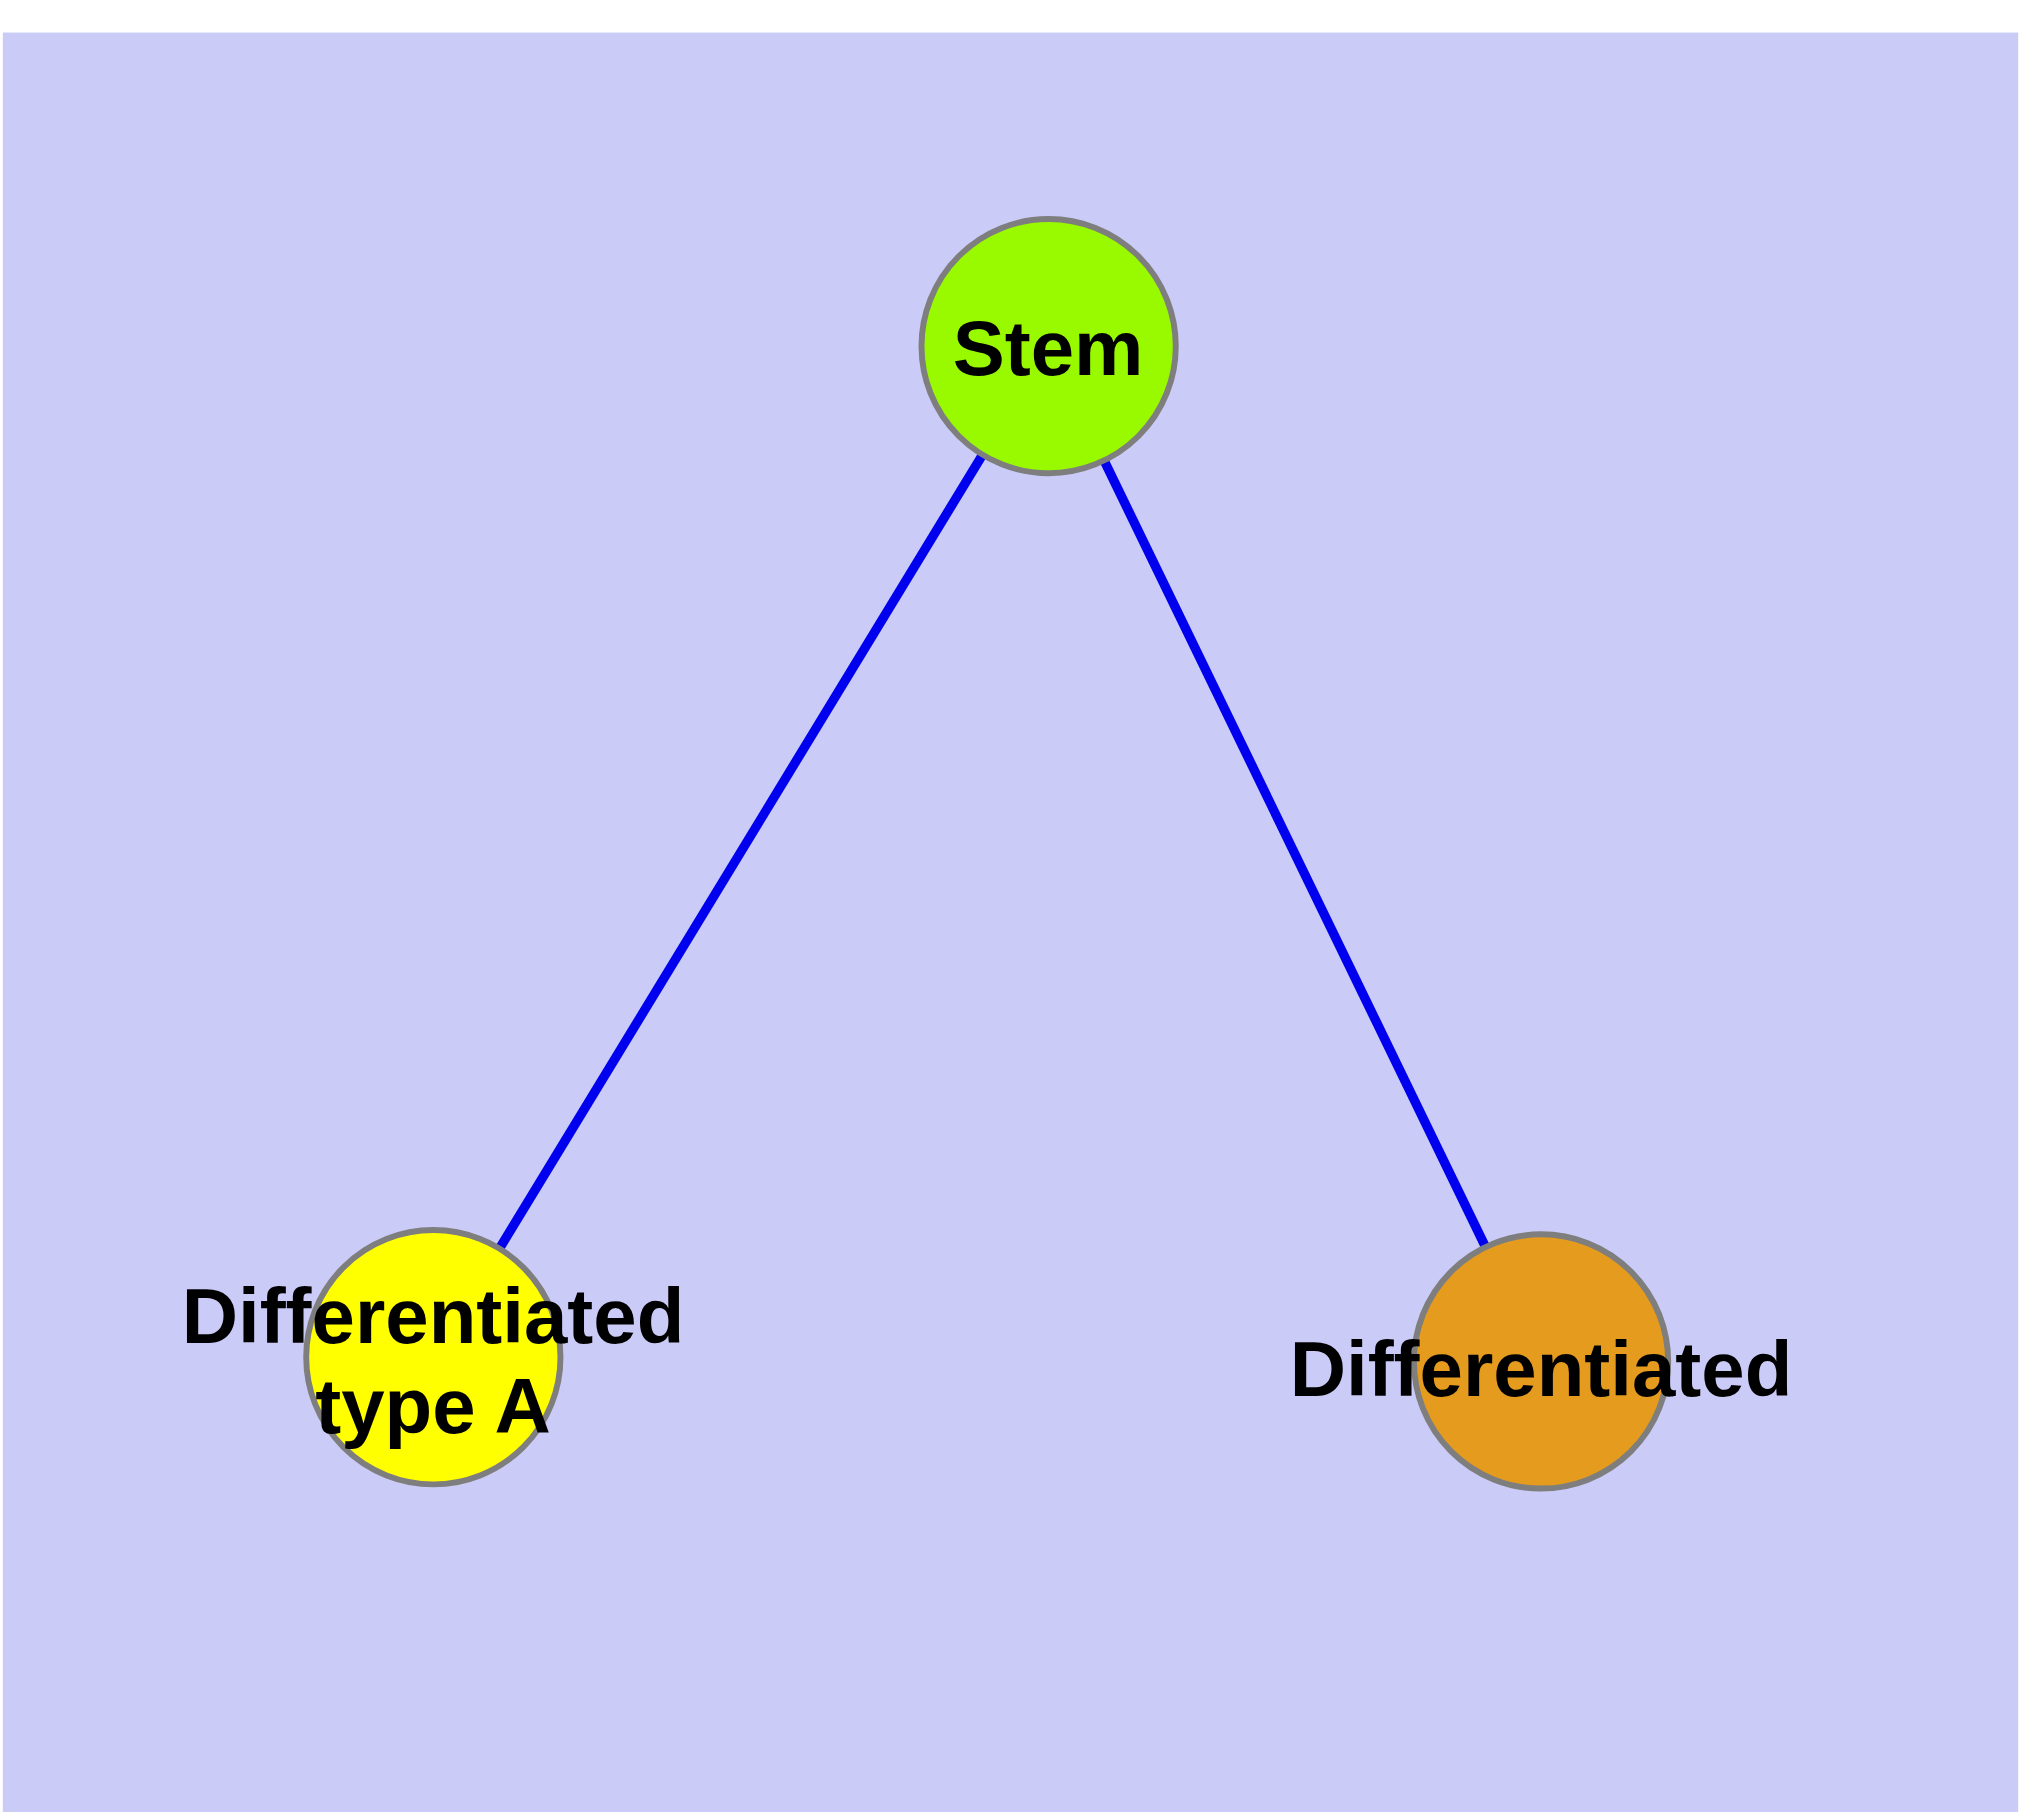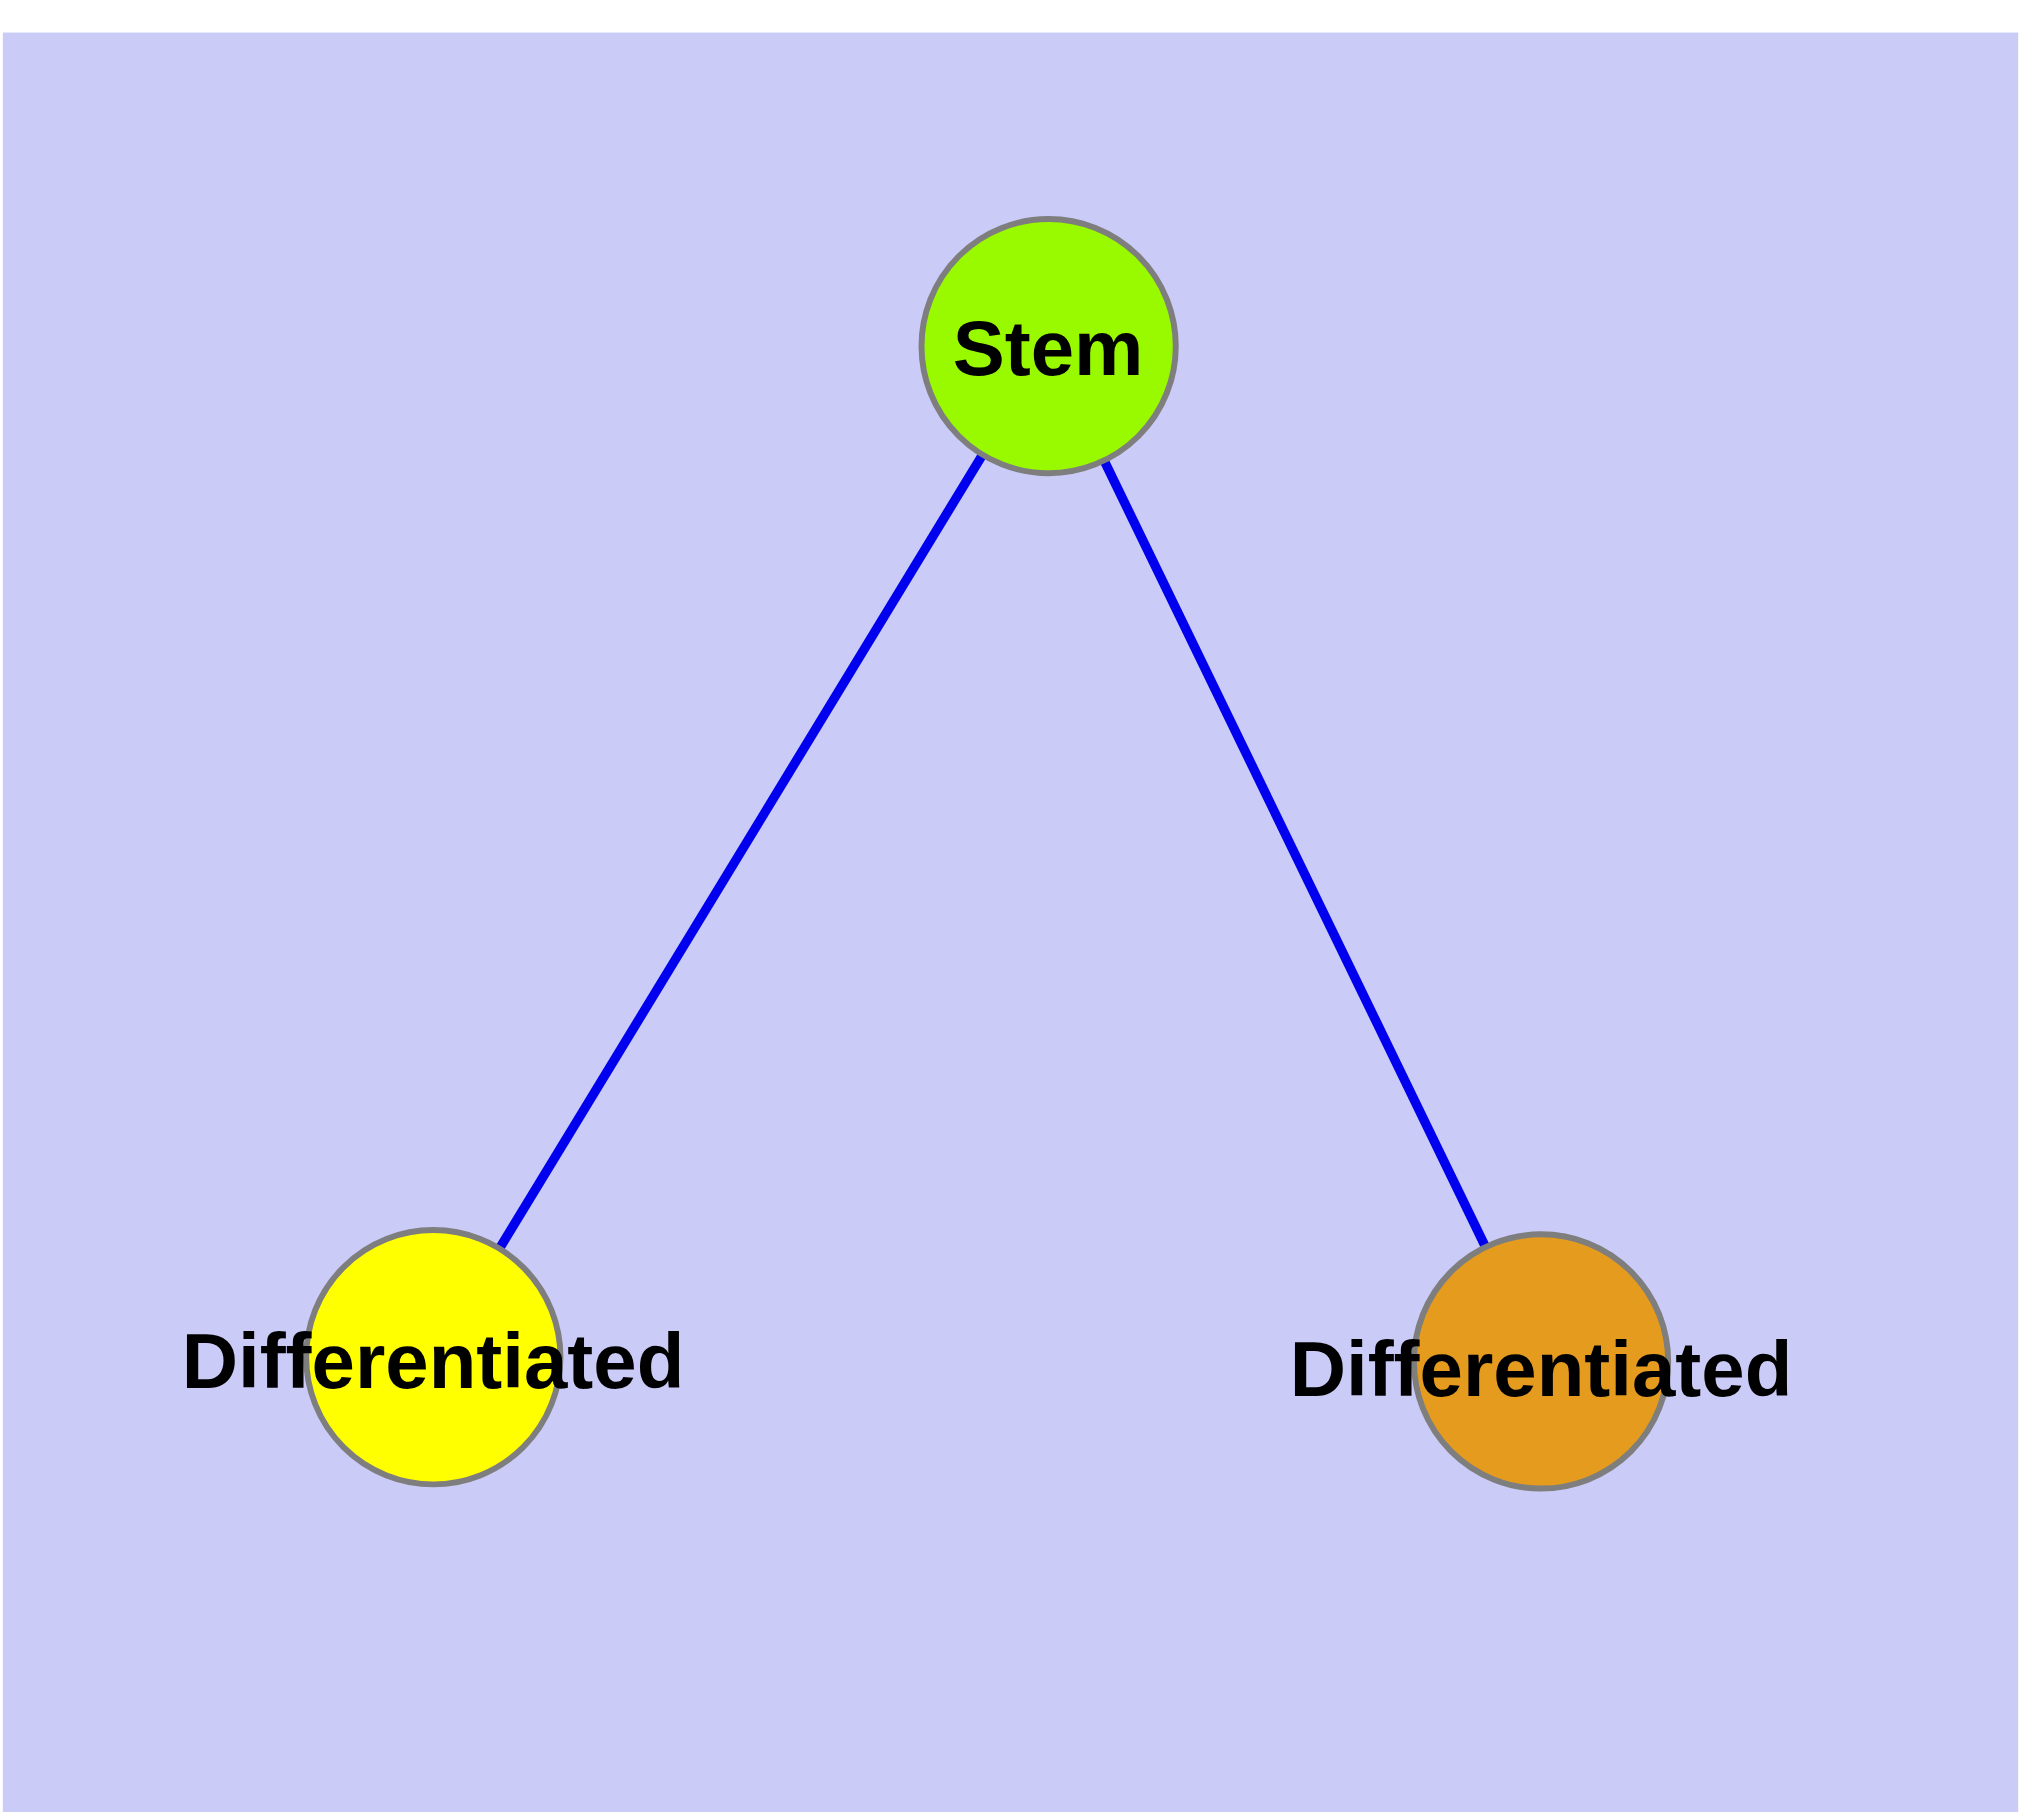--- a/index.html
+++ b/index.html
@@ -56,20 +56,21 @@
     <circle cx="511" cy="1566" r="150" stroke-width="7" fill="#FFFF00" stroke="#7E7E7E"></circle>
     <circle cx="1818" cy="1571" r="150" stroke-width="7" fill="#E49B1E" stroke="#7E7E7E"></circle>
   </svg>
 
   <div class="node-label" style="left:1048px; top:318px;">
     <span class="line">Stem</span>
   </div>
 
   <div class="node-label" style="left:433px; top:1331px;">
     <span class="line">Differentiated</span>
+    <span class="line">type A</span>
   </div>
 
   <div class="node-label" style="left:1541px; top:1339px;">
     <span class="line">Differentiated</span>
   </div>
 
 </div>
 
 
 </body></html>

